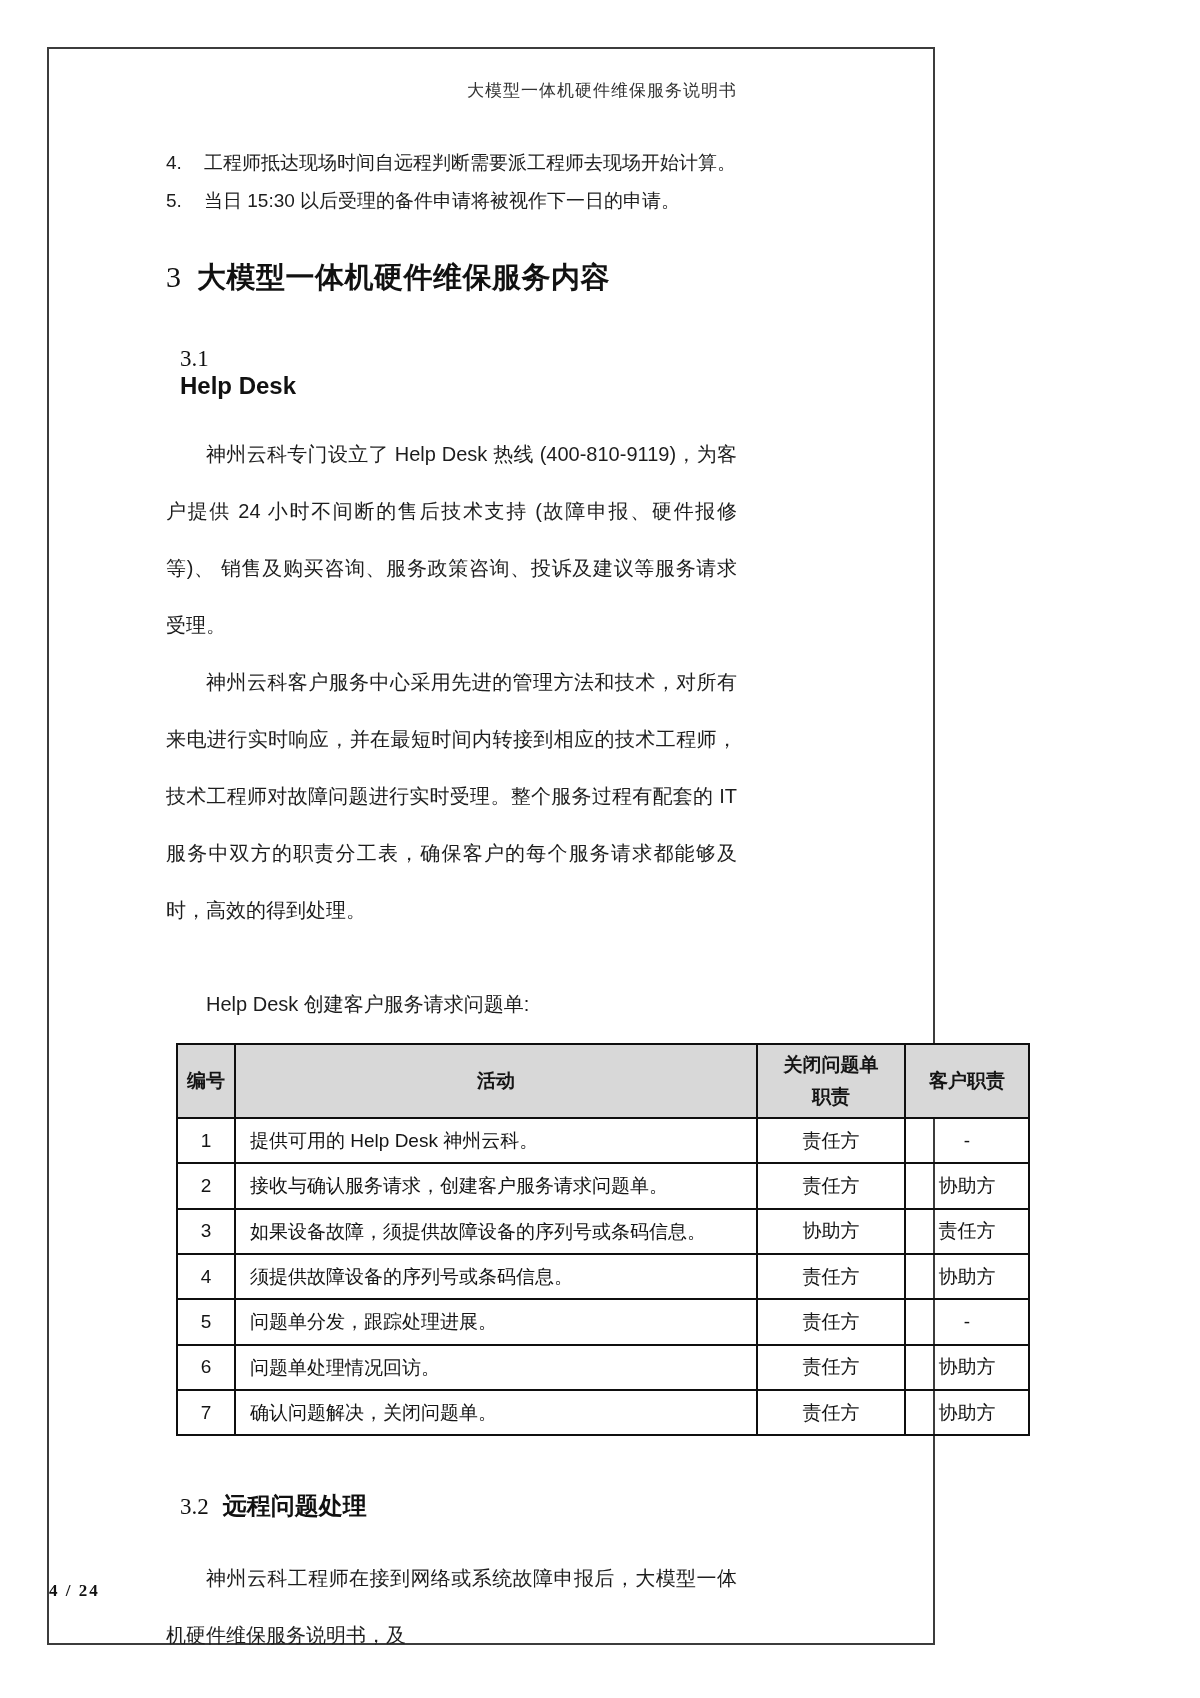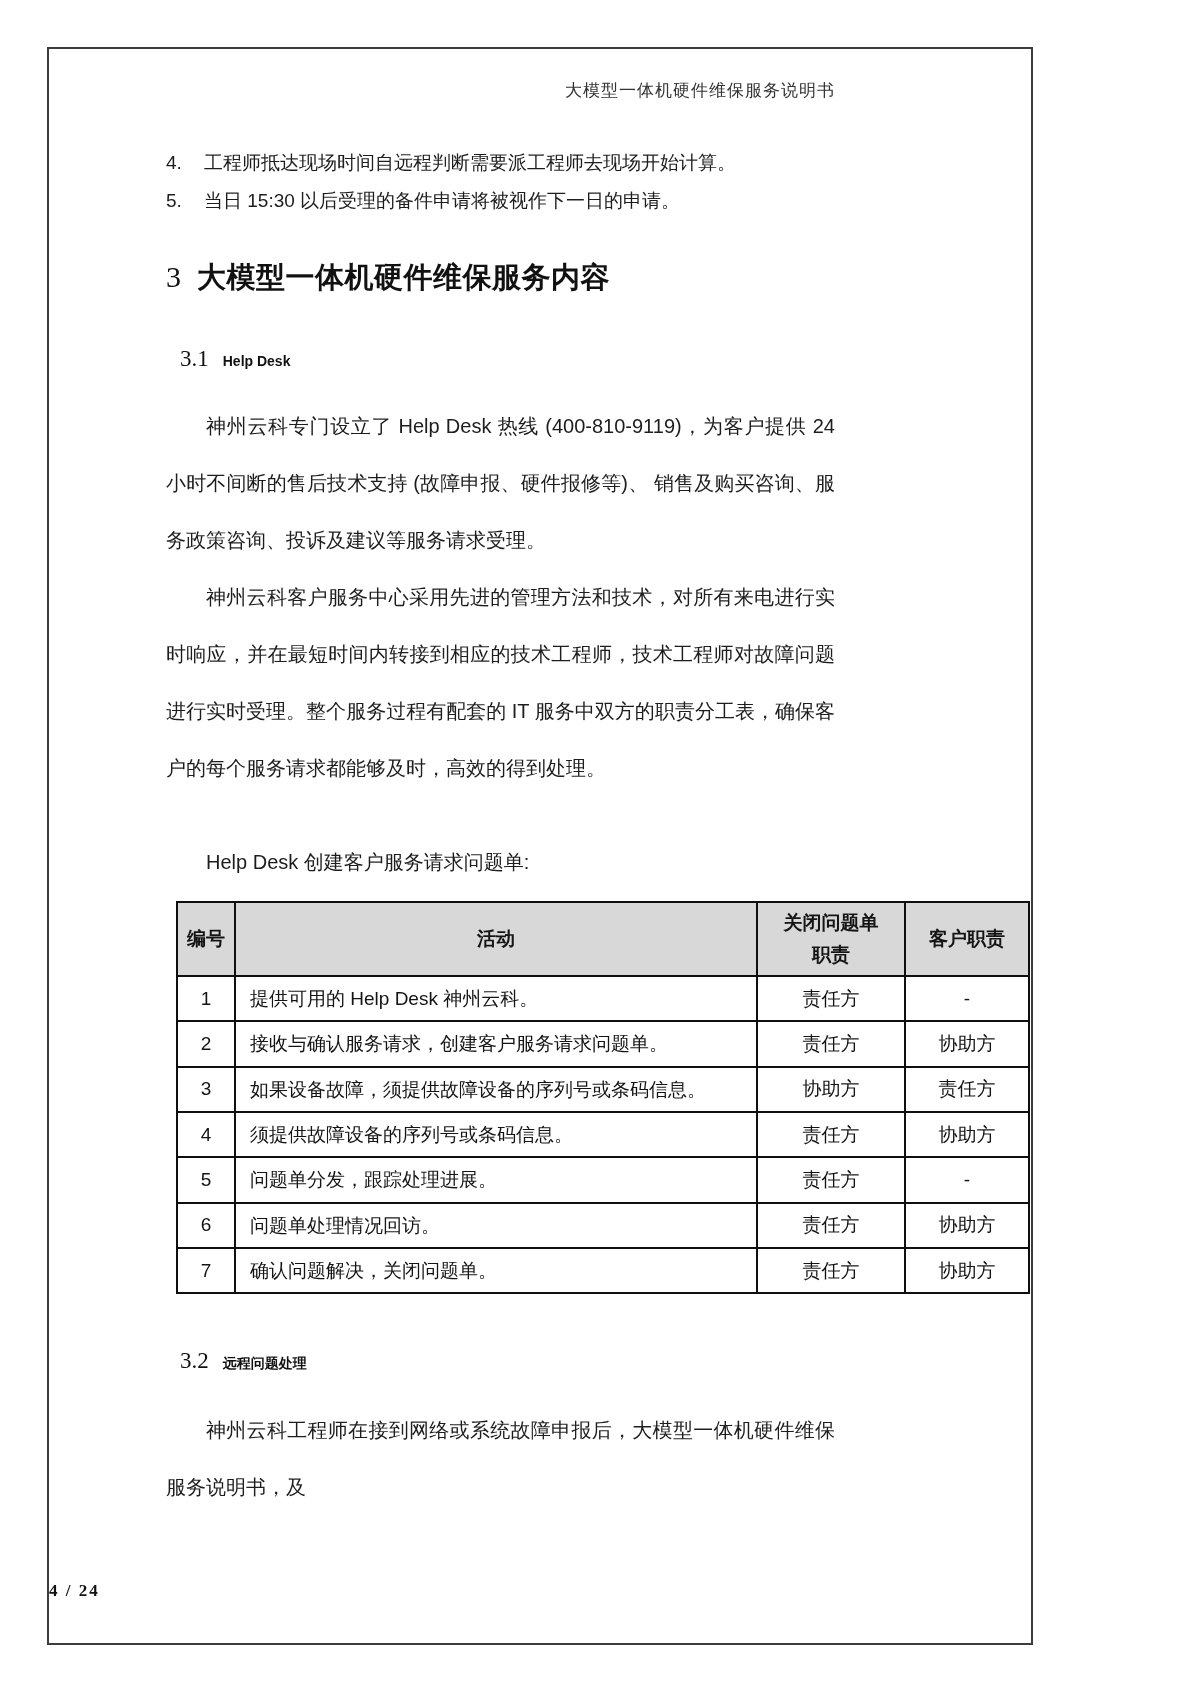--- a/index.html
+++ b/index.html
@@ -2,21 +2,21 @@
 <html><head>
 <meta charset="utf-8">
 <style>
   html,body{margin:0;padding:0;}
   body{
     width:1200px;height:1698px;background:#ffffff;position:relative;
     font-family:"Liberation Sans","DejaVu Sans",sans-serif;color:#1d1d1d;
     -webkit-font-smoothing:antialiased;
   }
   .page-frame{
-    position:absolute;left:47px;top:47px;width:986px;height:1598px;
+    position:absolute;left:47px;top:47px;width:888px;height:1598px;
     border:2px solid #3c3c3c;box-sizing:border-box;background:#ffffff;
   }
   .doc-header{
     padding-top:30px;margin-right:196px;text-align:right;
     font-family:"Liberation Serif","DejaVu Serif",serif;
     font-size:17px;color:#333333;letter-spacing:1px;
   }
   .content{margin-left:117px;margin-right:196px;}
 
   .cont-list{margin-top:42px;}
@@ -29,22 +29,22 @@
     font-family:"Liberation Serif","DejaVu Serif",serif;
     font-size:30px;font-weight:400;color:#111;margin-right:16px;
   }
   .h-level1 .sec-title{font-size:29px;font-weight:700;color:#111;letter-spacing:0.5px;}
 
   .h-level2{display:flex;align-items:baseline;}
   .h-level2 .sec-no{
     font-family:"Liberation Serif","DejaVu Serif",serif;
     font-size:23px;font-weight:400;color:#111;margin-right:14px;
   }
-  .h-level2 .sec-title{font-size:14px;font-weight:700;color:#111;}
-  .h-31{margin-top:48px;margin-left:14px;}
+  .h-level2 .sec-title{font-size:24px;font-weight:700;color:#111;}
+  .h-31{margin-top:48px;margin-left:14px;flex-direction:column;}
   .h-32{margin-top:54px;margin-left:14px;}
 
   .body-para{
     font-size:20px;line-height:57px;text-align:justify;color:#1d1d1d;
     text-indent:2em;margin:0;
   }
   .p-first{margin-top:26px;}
   .table-caption{
     font-size:20px;line-height:30px;text-indent:2em;color:#1d1d1d;margin-top:50px;
   }

